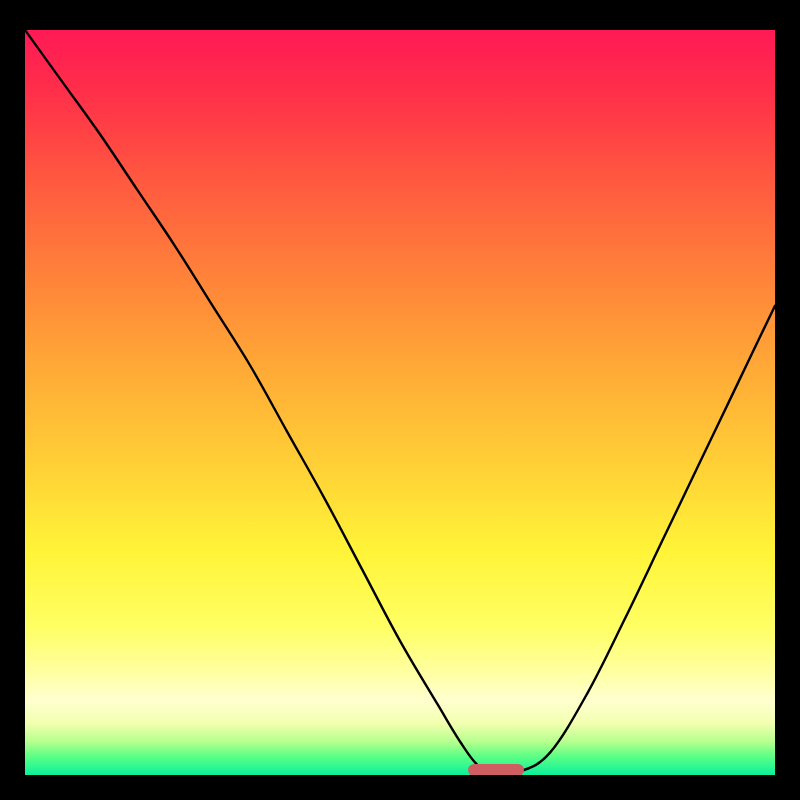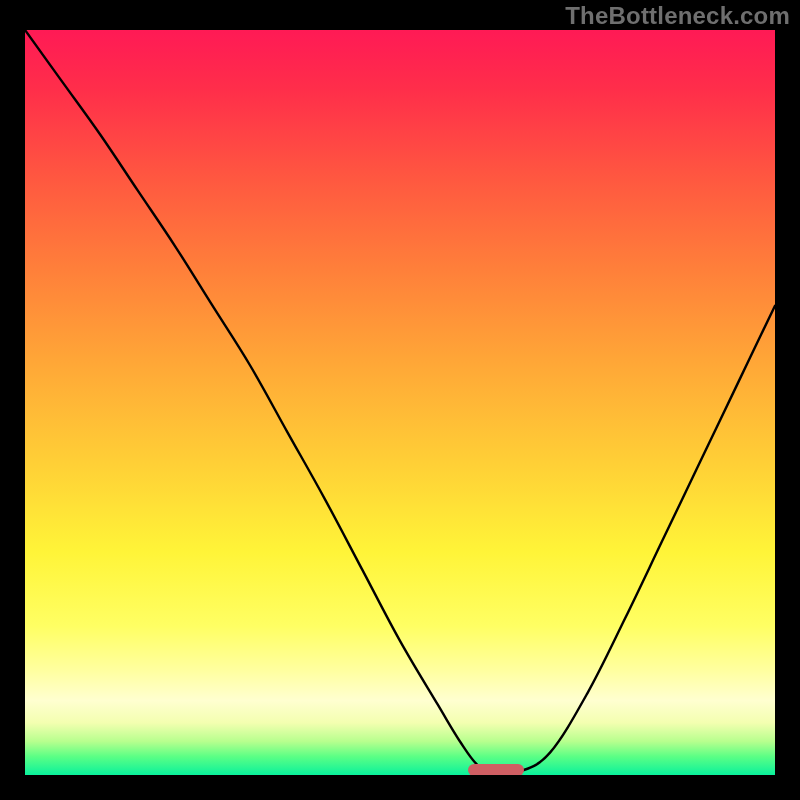--- a/index.html
+++ b/index.html
@@ -68,21 +68,20 @@
     height: 12px;
     background: #cf5e63;
     border-radius: 6px;
     z-index: 20;
   }
 </style>
 </head>
 <body>
 
 <div class="container">
-  <div class="watermark">TheBottleneck.com</div>
 
   <div class="plot-area">
     <div class="gradient"></div>
 
     <svg class="curve" viewBox="0 0 750 745" preserveAspectRatio="none">
       <path id="curve-path" d="M 0.00 0.00 C 6.75 9.39, 24.00 33.38, 37.50 52.15 C 51.00 70.92, 61.50 84.86, 75.00 104.30 C 88.50 123.74, 99.00 140.06, 112.50 160.17 C 126.00 180.29, 136.50 195.26, 150.00 216.05 C 163.50 236.84, 174.00 254.19, 187.50 275.65 C 201.00 297.11, 211.50 312.45, 225.00 335.25 C 238.50 358.05, 249.00 378.16, 262.50 402.30 C 276.00 426.44, 286.50 444.54, 300.00 469.35 C 313.50 494.16, 324.00 514.65, 337.50 540.13 C 351.00 565.60, 361.50 586.76, 375.00 610.90 C 388.50 635.04, 401.70 656.12, 412.50 674.23 C 423.30 692.33, 427.57 700.34, 435.00 711.48 C 442.42 722.61, 447.00 730.70, 453.75 736.06 C 460.50 741.42, 465.07 740.34, 472.50 741.27 C 479.93 742.21, 485.55 744.63, 495.00 741.27 C 504.45 737.92, 512.85 736.73, 525.00 722.65 C 537.15 708.57, 549.00 687.19, 562.50 663.05 C 576.00 638.91, 586.50 616.04, 600.00 588.55 C 613.50 561.06, 624.00 538.49, 637.50 510.32 C 651.00 482.16, 661.50 460.26, 675.00 432.10 C 688.50 403.94, 699.00 382.04, 712.50 353.88 C 726.00 325.71, 743.25 289.73, 750.00 275.65" fill="none" stroke="#000" stroke-width="2.4" stroke-linecap="round" stroke-linejoin="round"></path>
     </svg>
 
     <div class="marker" id="marker" style="left: 442.5px; width: 56.25px; top: 733.785px; background: rgb(207, 94, 99);"></div>
   </div>

